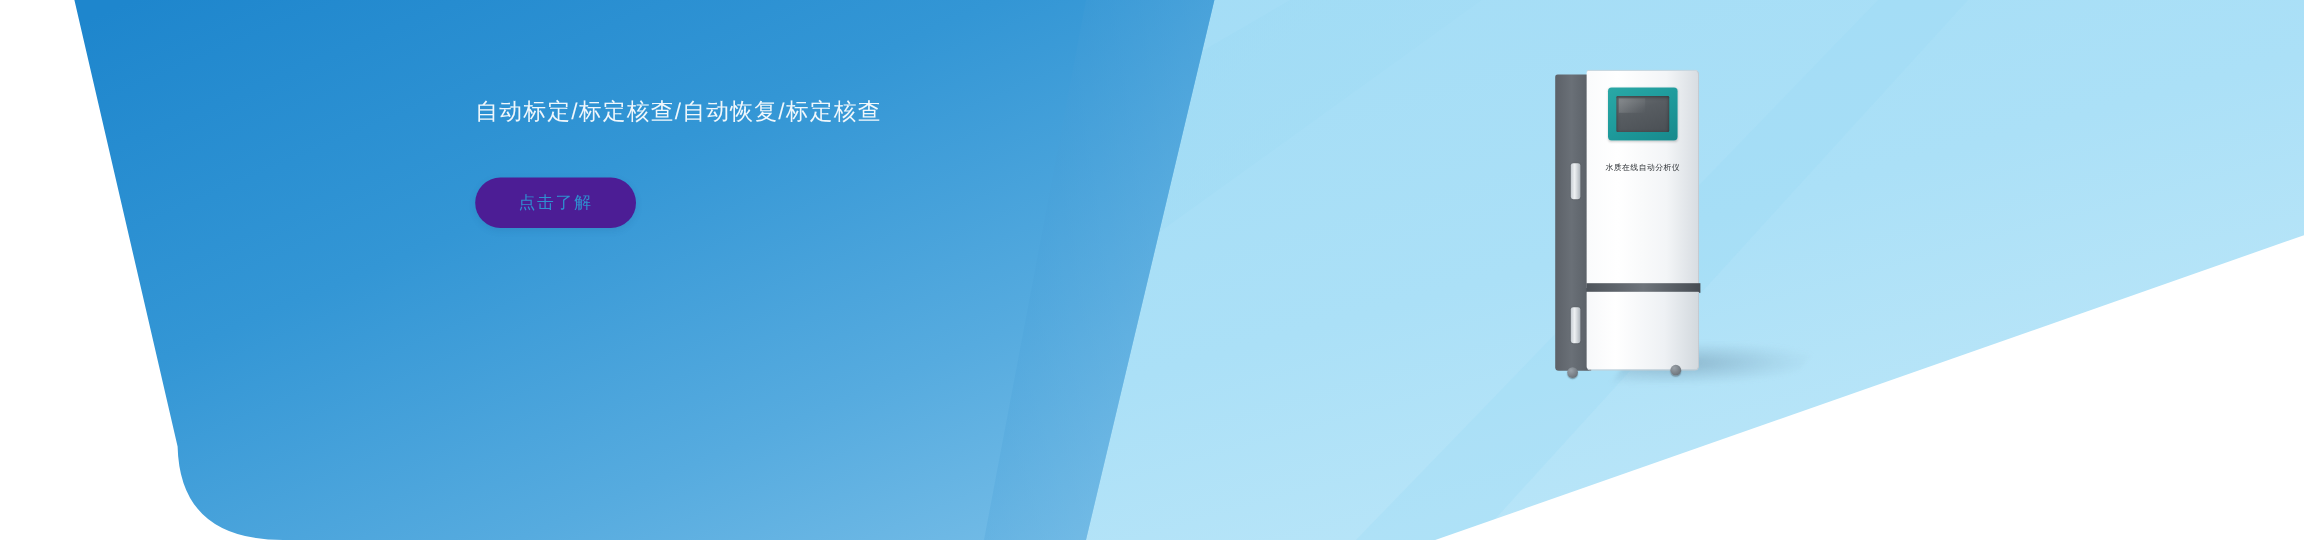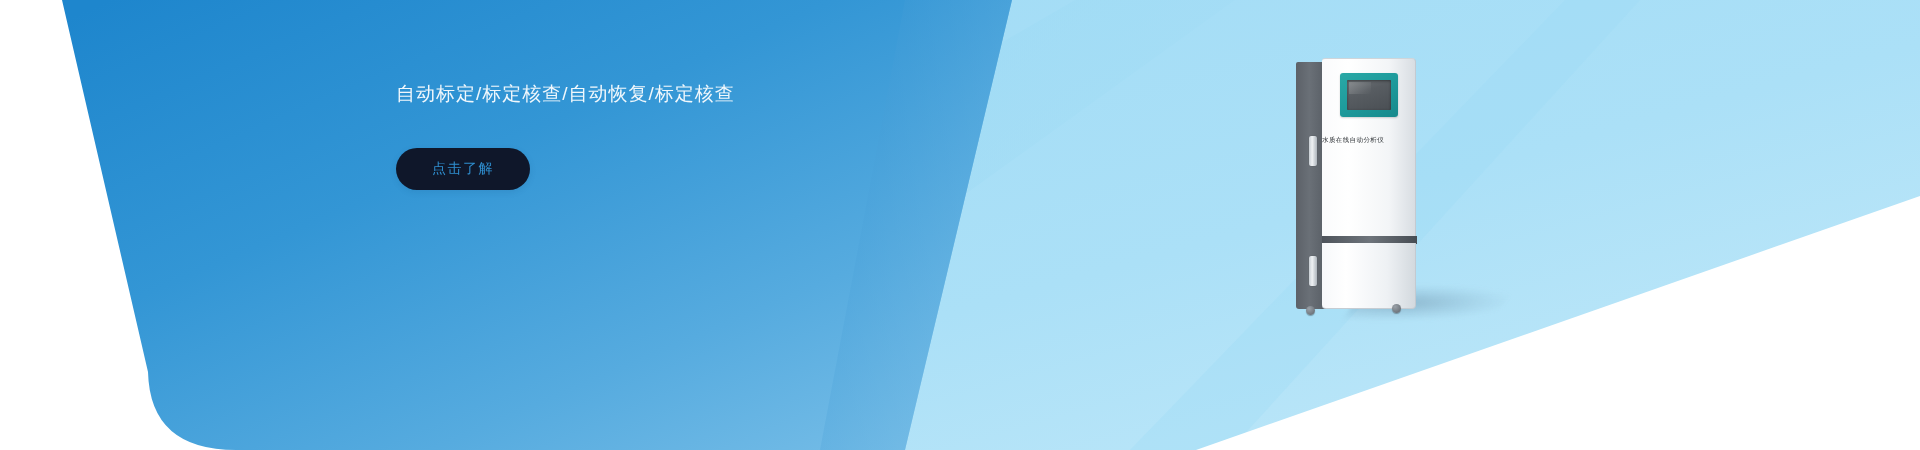--- a/index.html
+++ b/index.html
@@ -99,20 +99,21 @@
   .dev-handle-lo {
     position:absolute; left:13px; top:198px;
     width:8px; height:30px;
     background:linear-gradient(90deg,#c8ced4,#eef1f3 40%,#aeb5bc);
     border-radius:2px;
     box-shadow:0 0 1px rgba(0,0,0,.35);
   }
   .dev-label {
     position:absolute; left:26px; top:78px;
     width:94px;
+    text-align:center;
     font-size:6.5px;
     letter-spacing:.4px;
     color:#2b2f33;
     font-family:"DejaVu Sans","Liberation Sans",sans-serif;
     white-space:nowrap;
   }
   .caster { position:absolute; width:9px; height:9px; border-radius:50%;
     background:radial-gradient(circle at 35% 30%,#9aa1a8,#5d646b);
     box-shadow:0 1px 1px rgba(0,0,0,.3); }
   .caster.c1 { left:10px; top:248px; }
@@ -133,21 +134,21 @@
     margin-top:28px;
     color:rgba(255,255,255,.93);
     font-size:19px;
     line-height:28px;
     letter-spacing:1px;
     white-space:nowrap;
   }
   .cta {
     display:inline-block;
     margin-top:40px;
-    background:#0f172a;
+    background:#4c1d95;
     color:#2f8fd0;
     font-size:14px;
     letter-spacing:1.5px;
     padding:12px 36px;
     border:none;
     border-radius:22px;
     cursor:pointer;
     box-shadow:0 2px 6px rgba(20,80,130,.14);
     font-family:inherit;
   }

